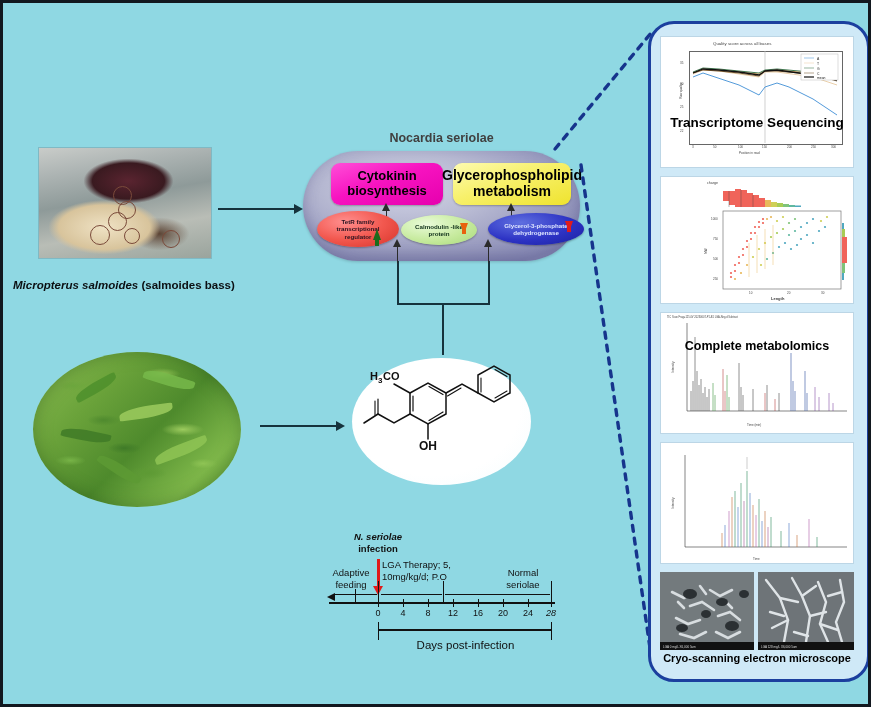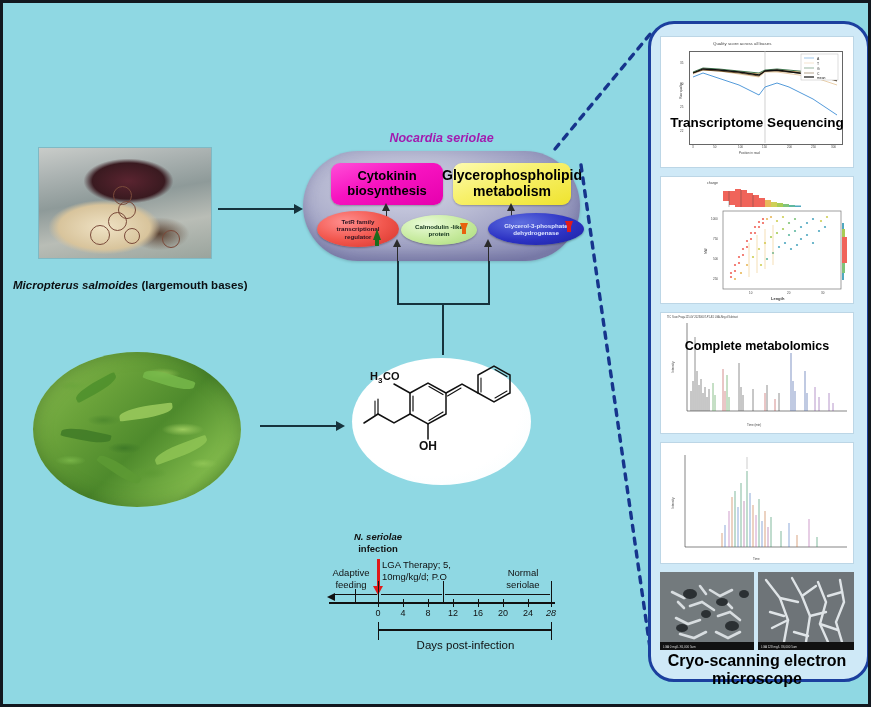--- a/index.html
+++ b/index.html
@@ -46,21 +46,21 @@
   .caption i{font-style:italic;}
 
   
   .bact{
     left:300px;top:148px;width:277px;height:110px;border-radius:55px;
     background:radial-gradient(ellipse at 38% 34%, #d2d4e6 0%, #b7b9d2 34%, #9a9cc0 62%, #8688b4 84%, #9fa1c6 100%);
     box-shadow:inset 0 -6px 14px rgba(70,70,120,.35), 0 1px 3px rgba(0,0,0,.18);
   }
   .bact-name{
     left:300px;top:128px;width:277px;text-align:center;
-    font-size:12.5px;font-weight:bold;font-style:italic;color:#a21caf;
+    font-size:12.5px;font-weight:bold;color:#404040;
   }
   .path-box{
     position:absolute;border-radius:9px;text-align:center;
     font-weight:bold;color:#000;line-height:1.12;
     display:flex;align-items:center;justify-content:center;
     box-shadow:0 1px 2px rgba(0,0,0,.25);
   }
   .path-cyto{
     left:28px;top:12px;width:112px;height:42px;font-size:13px;
     background:linear-gradient(160deg,#ff4fd8 0%,#f713c0 45%,#e600ae 100%);
@@ -143,21 +143,21 @@
 
   <div class="abs photo-fish">
     <div class="lesion" style="left:74px;top:38px;width:17px;height:17px;"></div>
     <div class="lesion" style="left:79px;top:53px;width:16px;height:16px;"></div>
     <div class="lesion" style="left:69px;top:64px;width:17px;height:17px;"></div>
     <div class="lesion" style="left:51px;top:77px;width:18px;height:18px;"></div>
     <div class="lesion" style="left:85px;top:80px;width:14px;height:14px;"></div>
     <div class="lesion" style="left:123px;top:82px;width:16px;height:16px;"></div>
   </div>
   <div class="abs caption" style="left:10px;top:276px;">
-    <i>Micropterus salmoides</i><span> (largemouth bases)</span>
+    <i>Micropterus salmoides</i><span> (salmoides bass)</span>
   </div>
 
   <div class="abs photo-plant">
     <div class="leaf" style="left:40px;top:30px;width:46px;height:11px;transform:rotate(-28deg);"></div>
     <div class="leaf" style="left:110px;top:22px;width:52px;height:12px;transform:rotate(18deg);background:#77b84a;"></div>
     <div class="leaf" style="left:28px;top:78px;width:50px;height:11px;transform:rotate(12deg);background:#3f7a27;"></div>
     <div class="leaf" style="left:120px;top:92px;width:56px;height:12px;transform:rotate(-20deg);background:#8fc455;"></div>
     <div class="leaf" style="left:62px;top:112px;width:48px;height:11px;transform:rotate(35deg);background:#5d9a34;"></div>
     <div class="leaf" style="left:86px;top:54px;width:54px;height:12px;transform:rotate(-8deg);background:#9ccb5e;"></div>
   </div>
@@ -562,17 +562,17 @@
           <path d="M30,48 L14,56"></path>
             <path d="M62,52 L80,58"></path>
           <path d="M44,24 L58,14"></path>
             <path d="M12,40 L26,44"></path>
           <path d="M70,24 L84,20"></path>
             <path d="M36,60 L50,64"></path>
         </g>
         <rect x="0" y="70" width="96" height="8" fill="#111"></rect>
         <text x="3" y="76" font-size="3" fill="#ddd" font-family="Liberation Sans, sans-serif">LGA 128 mg/L  X6,000  5um</text>
       </svg>
-      <div style="position:absolute;top:80px;width:100%;text-align:center;font-size:16px;font-weight:bold;color:#000;">Cryo-scanning electron microscope</div>
+      <div style="position:absolute;top:80px;width:100%;text-align:center;font-size:11px;font-weight:bold;color:#000;">Cryo-scanning electron microscope</div>
     </div>
 
   </div>
 </div>
 
 </body></html>

